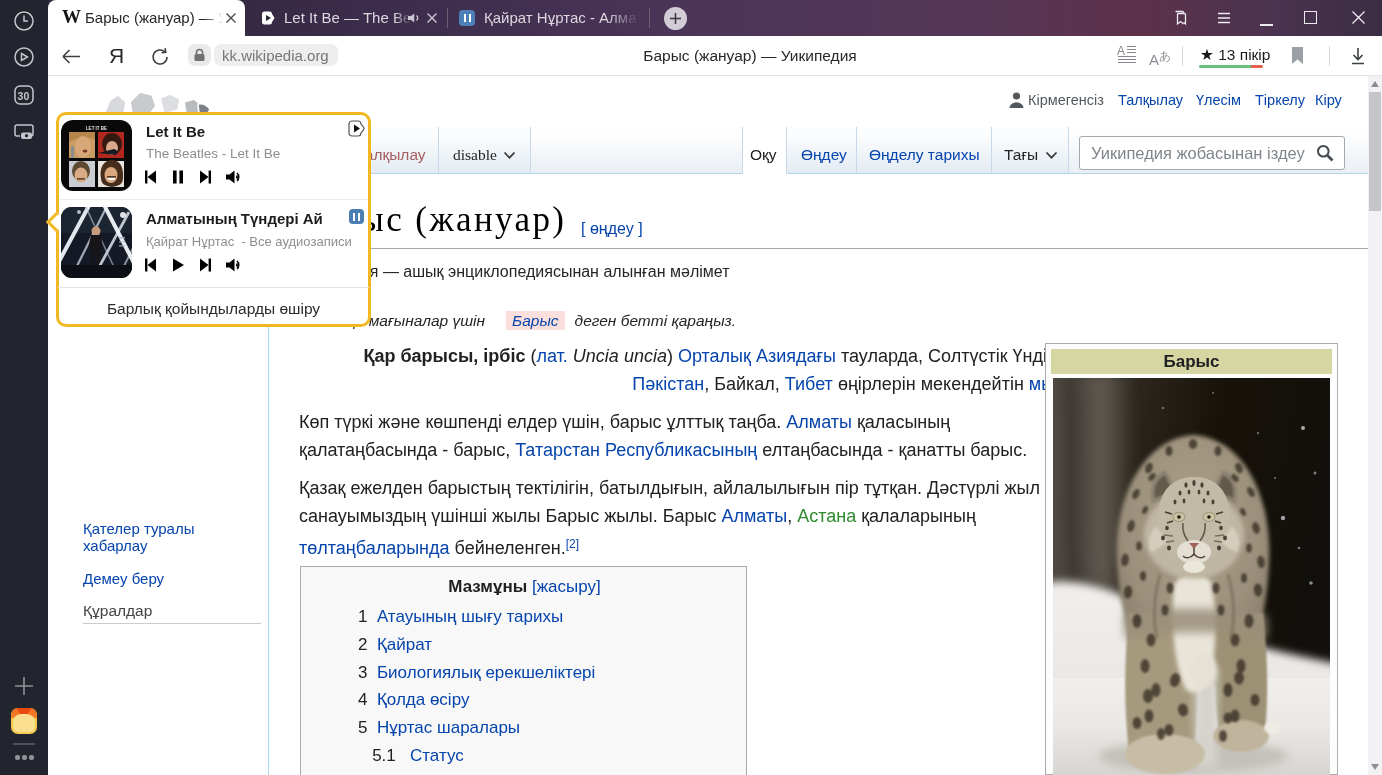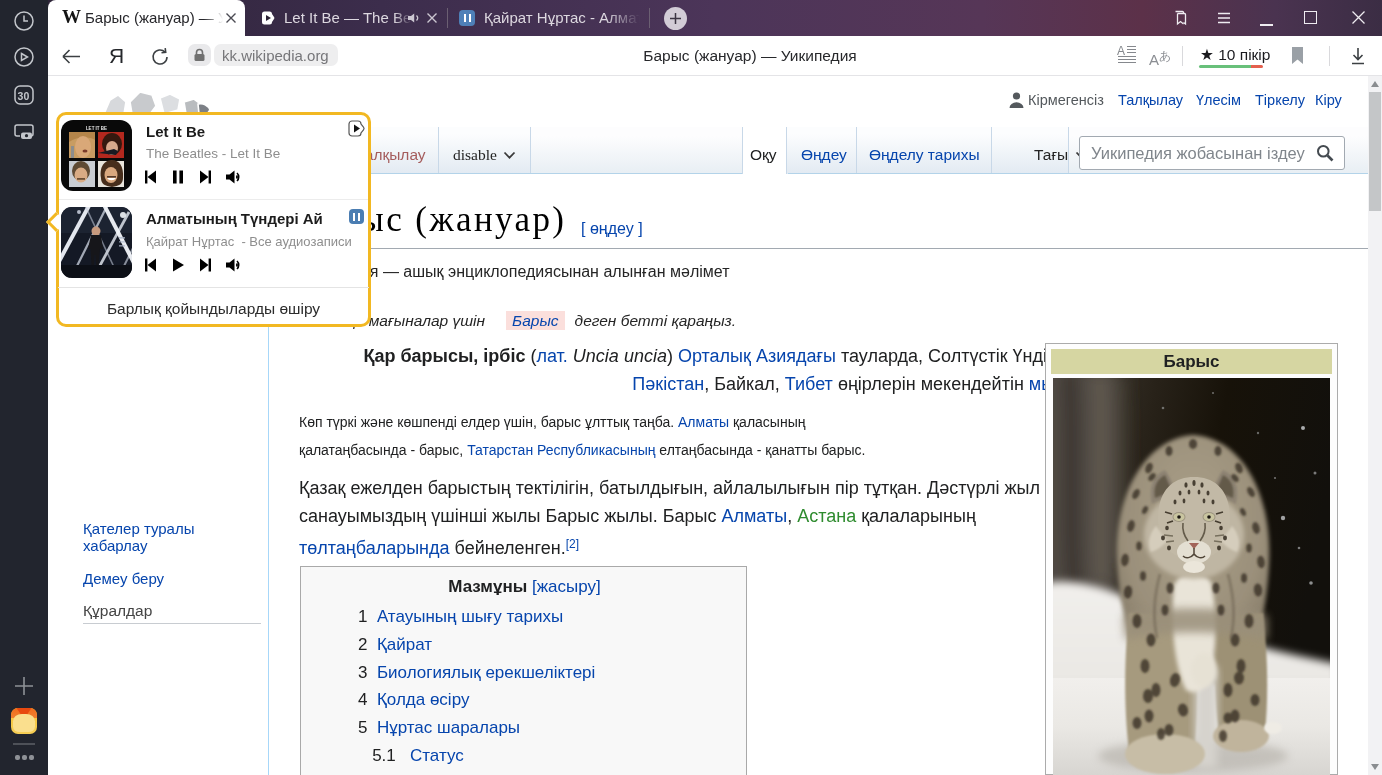--- a/index.html
+++ b/index.html
@@ -95,21 +95,21 @@
 <div class="abs" style="left:400px;top:47px;width:700px;text-align:center;font-size:15.5px;color:#27282b;z-index:7;">Барыс (жануар) — Уикипедия</div>
 
 <svg class="abs" style="left:1117px;top:44px;z-index:7" width="20" height="20" viewBox="0 0 20 20">
     <text x="0" y="11" fill="#85888d" font-size="12" font-family="Liberation Sans">A</text>
     <g stroke="#85888d" stroke-width="1.2">
       <path d="M10 2.5 h9 M10 5.5 h9 M10 8.5 h9 M1 12.5 h18 M1 15.5 h18 M1 18.5 h18"></path>
     </g>
   </svg>
 <div class="abs" style="left:1149px;top:48px;font-size:15px;color:#8b8e93;z-index:7;">A<span style="font-size:12px;vertical-align:5px;">あ</span></div>
 <div class="abs" style="left:1182px;top:46px;width:1px;height:20px;background:#d9d9dc;z-index:7;"></div>
-<div class="abs" style="left:1200px;top:46px;font-size:15.5px;color:#1b1b1f;z-index:7;">★ 10 пікір</div>
+<div class="abs" style="left:1200px;top:46px;font-size:15.5px;color:#1b1b1f;z-index:7;">★ 13 пікір</div>
 <div class="abs" style="left:1199px;top:65px;width:52px;height:3px;background:#68c07a;border-radius:2px 0 0 2px;z-index:7;"></div>
 <div class="abs" style="left:1251px;top:65px;width:12px;height:3px;background:#e4604e;border-radius:0 2px 2px 0;z-index:7;"></div>
 <svg class="abs" style="left:1290px;top:46px;z-index:7" width="15" height="19" viewBox="0 0 15 19">
     <path d="M2 1 h11 v17 l-5.5-4.5 L2 18 Z" fill="#9aa0a6"></path>
   </svg>
 <div class="abs" style="left:1329px;top:46px;width:1px;height:20px;background:#d9d9dc;z-index:7;"></div>
 <svg class="abs" style="left:1348px;top:46px;z-index:7" width="20" height="20" viewBox="0 0 20 20">
     <path d="M10 2 v11 M5.5 9 l4.5 4.5 L14.5 9 M4 17.5 h12" stroke="#3c4043" stroke-width="1.6" fill="none"></path>
   </svg>
 
@@ -180,21 +180,21 @@
       </div>
   <div class="abs" style="left:694px;top:0;width:45px;height:47px;background:#fff;border-left:1px solid #c8d8e8;border-right:1px solid #c8d8e8;"></div>
   <div class="abs" style="left:702px;bottom:10.5px;font-size:15.5px;color:#202122;">Оқу</div>
   <div class="wtab" style="left:739px;width:70px;">
         <span style="left:14px;"><span class="wlink">Өңдеу</span></span>
       </div>
   <div class="wtab" style="left:809px;width:135px;">
         <span style="left:12px;"><span class="wlink">Өңделу тарихы</span></span>
       </div>
   <div class="wtab" style="left:944px;width:77px;">
-        <span style="left:12px;color:#252525;margin-left:30px;">Тағы <svg width="13" height="9" viewBox="0 0 13 9" style="margin-left:2px">
+        <span style="left:12px;color:#252525;">Тағы <svg width="13" height="9" viewBox="0 0 13 9" style="margin-left:2px">
             <path d="M1.5 1.5 L6.5 6.7 L11.5 1.5" stroke="#3a3a3a" stroke-width="1.8" fill="none"></path>
           </svg></span>
       </div>
 
   <div class="abs" style="left:1031px;top:9px;width:266px;height:34px;background:#fff;border:1px solid #a2a9b1;border-radius:3px;"></div>
   <div class="abs" style="left:1043px;top:17px;font-size:16.5px;color:#80868c;">Уикипедия жобасынан іздеу</div>
   <svg class="abs" style="left:1268px;top:17px" width="18" height="18" viewBox="0 0 18 18" fill="none" stroke="#444a50" stroke-width="2">
         <circle cx="7.3" cy="7.3" r="5.3"></circle>
         <path d="M11.5 11.5 L16.5 16.5" stroke-width="2.6"></path>
       </svg>
@@ -210,21 +210,21 @@
 <div class="abs" style="left:252px;top:172px;width:1068px;height:1px;background:#a2a9b1;"></div>
 
 <div class="abs" style="left:252px;top:187px;font-size:16px;color:#252525;">Уикипедия — ашық энциклопедиясынан алынған мәлімет</div>
 
 <div class="abs" style="left:274px;top:236px;font-size:15.5px;font-style:italic;color:#252525;white-space:nowrap;">Басқа мағыналар үшін<span style="background:#fbdfdc;padding:1px 6px;margin-left:21px;margin-right:10px;"><span class="wlink">Барыс</span></span>деген бетті қараңыз.</div>
 
 <div class="abs" style="left:251px;top:266px;width:790px;font-size:18px;line-height:28px;color:#202122;text-align:right;">
 <b>Қар барысы, ірбіс</b> (<span class="wlink">лат.</span> <i>Uncia uncia</i>) <span class="wlink">Орталық Азиядағы</span> тауларда, Солтүстік Үндістан,<br>
 <span class="wlink">Пәкістан</span>, Байкал, <span class="wlink">Тибет</span> өңірлерін мекендейтін <span class="wlink">мысық</span>.
 </div>
-<div class="abs" style="left:251px;top:332px;width:790px;font-size:14px;line-height:28px;color:#202122;">
+<div class="abs" style="left:251px;top:332px;width:790px;font-size:18px;line-height:28px;color:#202122;">
 Көп түркі және көшпенді елдер үшін, барыс ұлттық таңба. <span class="wlink">Алматы</span> қаласының<br>
 қалатаңбасында - барыс, <span class="wlink">Татарстан Республикасының</span> елтаңбасында - қанатты барыс.
 </div>
 <div class="abs" style="left:251px;top:398px;width:800px;font-size:18px;line-height:28px;color:#202122;">
 Қазақ ежелден барыстың тектілігін, батылдығын, айлалылығын пір тұтқан. Дәстүрлі жыл<br>
 санауымыздың үшінші жылы Барыс жылы. Барыс <span class="wlink">Алматы</span>, <span class="glink">Астана</span> қалаларының<br>
 <span class="wlink">төлтаңбаларында</span> бейнеленген.<span class="wlink" style="font-size:12px;vertical-align:6px;">[2]</span>
 </div>
 
 <div class="toc" style="left:252px;top:490px;width:447px;height:213px;">

